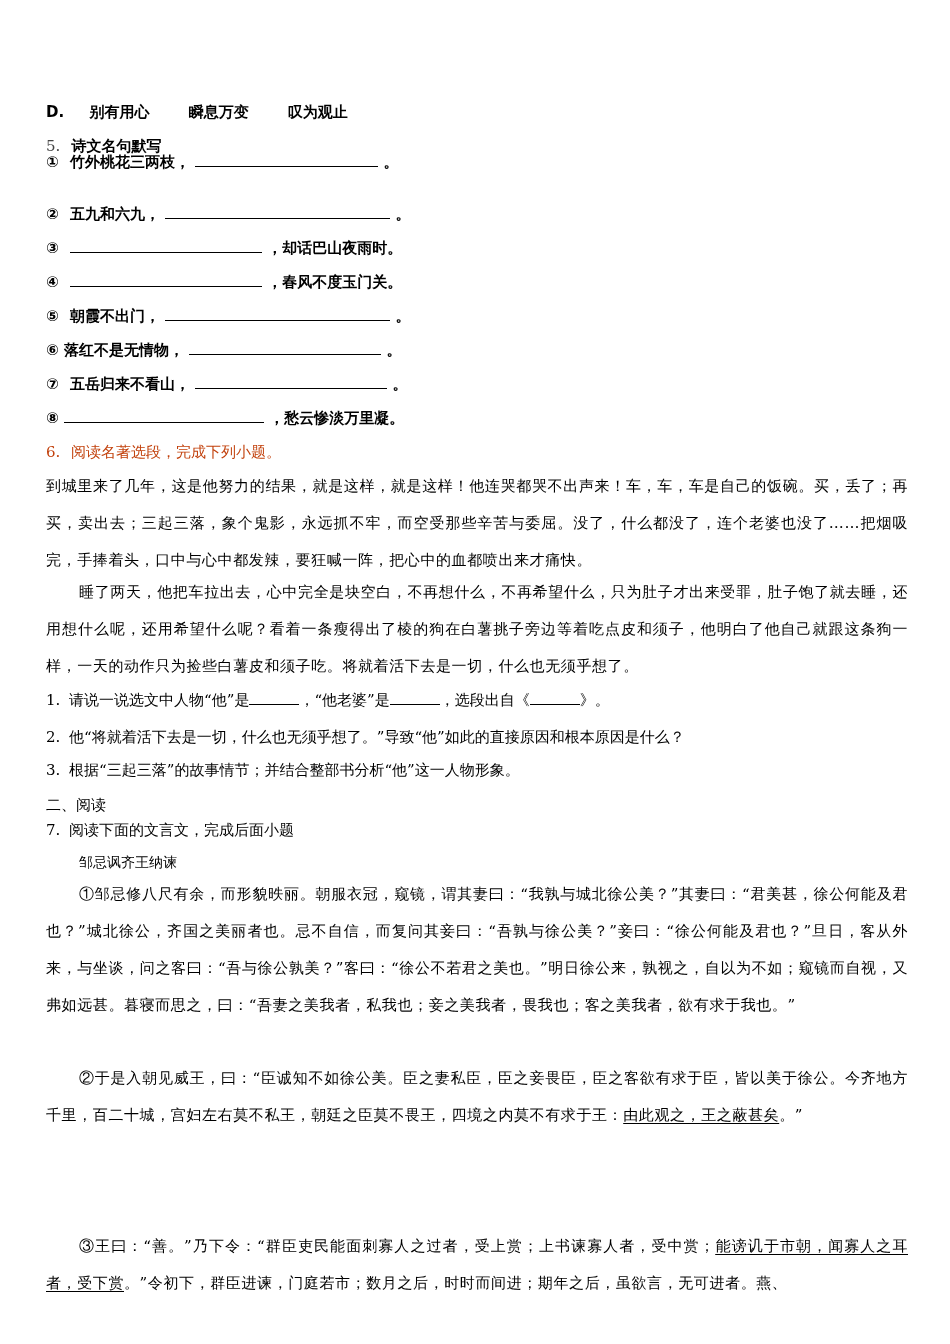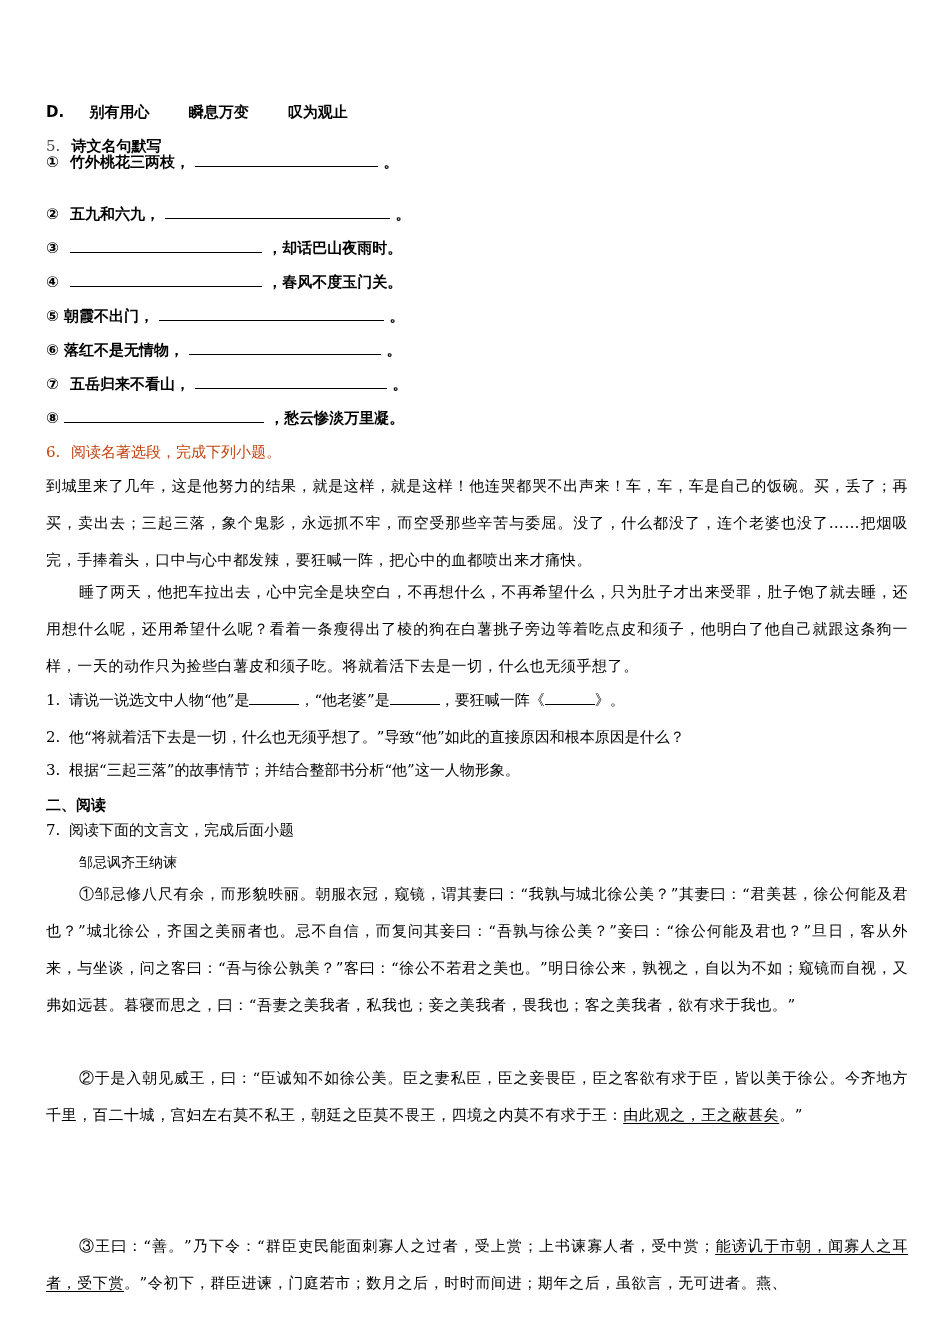--- a/index.html
+++ b/index.html
@@ -7,21 +7,21 @@
          font-family: "DejaVu Serif", serif; color: #000; }
   .page { position: absolute; left: 46px; top: 0; width: 860px; }
   .line { position: absolute; left: 0; white-space: nowrap; font-size: 15px; line-height: 20px; }
   .bold { font-weight: bold; font-family: "DejaVu Sans", sans-serif; }
   .q-num { color: #444; font-family: "DejaVu Serif", serif; font-weight: normal; }
   .blank { display: inline-block; border-bottom: 1.2px solid #000; height: 14px; vertical-align: baseline; }
   .para { position: absolute; left: 0; width: 862px; font-size: 15px; line-height: 37px;
           text-align: justify; text-align-last: left; letter-spacing: 0.6px; }
   .indent { text-indent: 33px; }
   .ul { text-decoration: underline; text-underline-offset: 3px; }
-  .section-head { font-weight: bold; font-family: "DejaVu Sans", sans-serif; font-size: 15px; }
+  .section-head { font-weight: normal; font-family: "DejaVu Sans", sans-serif; font-size: 15px; }
   .small-blank { display: inline-block; border-bottom: 1px solid #000; width: 50px; height: 14px; }
 </style>
 </head>
 <body>
 
 <div class="page">
 
   <div class="line bold" style="top:102px;">
     <span>D.</span>
     <span style="margin-left:20px;">别有用心</span>
@@ -51,21 +51,21 @@
     <span class="blank" style="width:192px;margin-left:6px;"></span>
     <span>，却话巴山夜雨时。</span>
   </div>
   <div class="line bold" style="top:272px;">
     <span>④</span>
     <span class="blank" style="width:192px;margin-left:6px;"></span>
     <span>，春风不度玉门关。</span>
   </div>
   <div class="line bold" style="top:306px;">
     <span>⑤</span>
-    <span style="">朝霞不出门，</span>
+    <span style="margin-left:6px;">朝霞不出门，</span>
     <span class="blank" style="width:225px;"></span>
     <span>。</span>
   </div>
   <div class="line bold" style="top:340px;">
     <span>⑥</span>
     <span style="">落红不是无情物，</span>
     <span class="blank" style="width:192px;"></span>
     <span>。</span>
   </div>
   <div class="line bold" style="top:374px;">
@@ -82,21 +82,21 @@
 
   <div class="line" style="top:442px;color:#c2410c;">
     <span>6.</span>
     <span style="margin-left:6px;">阅读名著选段，完成下列小题。</span>
   </div>
   <div class="para" style="top:468px;">到城里来了几年，这是他努力的结果，就是这样，就是这样！他连哭都哭不出声来！车，车，车是自己的饭碗。买，丢了；再买，卖出去；三起三落，象个鬼影，永远抓不牢，而空受那些辛苦与委屈。没了，什么都没了，连个老婆也没了……把烟吸完，手捧着头，口中与心中都发辣，要狂喊一阵，把心中的血都喷出来才痛快。</div>
   <div class="para indent" style="top:574px;">睡了两天，他把车拉出去，心中完全是块空白，不再想什么，不再希望什么，只为肚子才出来受罪，肚子饱了就去睡，还用想什么呢，还用希望什么呢？看着一条瘦得出了棱的狗在白薯挑子旁边等着吃点皮和须子，他明白了他自己就跟这条狗一样，一天的动作只为捡些白薯皮和须子吃。将就着活下去是一切，什么也无须乎想了。</div>
 
   <div class="line" style="top:690px;">
     <span>1.</span>
-    <span style="margin-left:4px;">请说一说选文中人物“他”是</span><span class="small-blank"></span><span>，“他老婆”是</span><span class="small-blank"></span><span>，要狂喊一阵《</span><span class="small-blank"></span><span>》。</span>
+    <span style="margin-left:4px;">请说一说选文中人物“他”是</span><span class="small-blank"></span><span>，“他老婆”是</span><span class="small-blank"></span><span>，选段出自《</span><span class="small-blank"></span><span>》。</span>
   </div>
   <div class="line" style="top:727px;">
     <span>2.</span>
     <span style="margin-left:4px;">他“将就着活下去是一切，什么也无须乎想了。”导致“他”如此的直接原因和根本原因是什么？</span>
   </div>
   <div class="line" style="top:760px;">
     <span>3.</span>
     <span style="margin-left:4px;">根据“三起三落”的故事情节；并结合整部书分析“他”这一人物形象。</span>
   </div>
 

